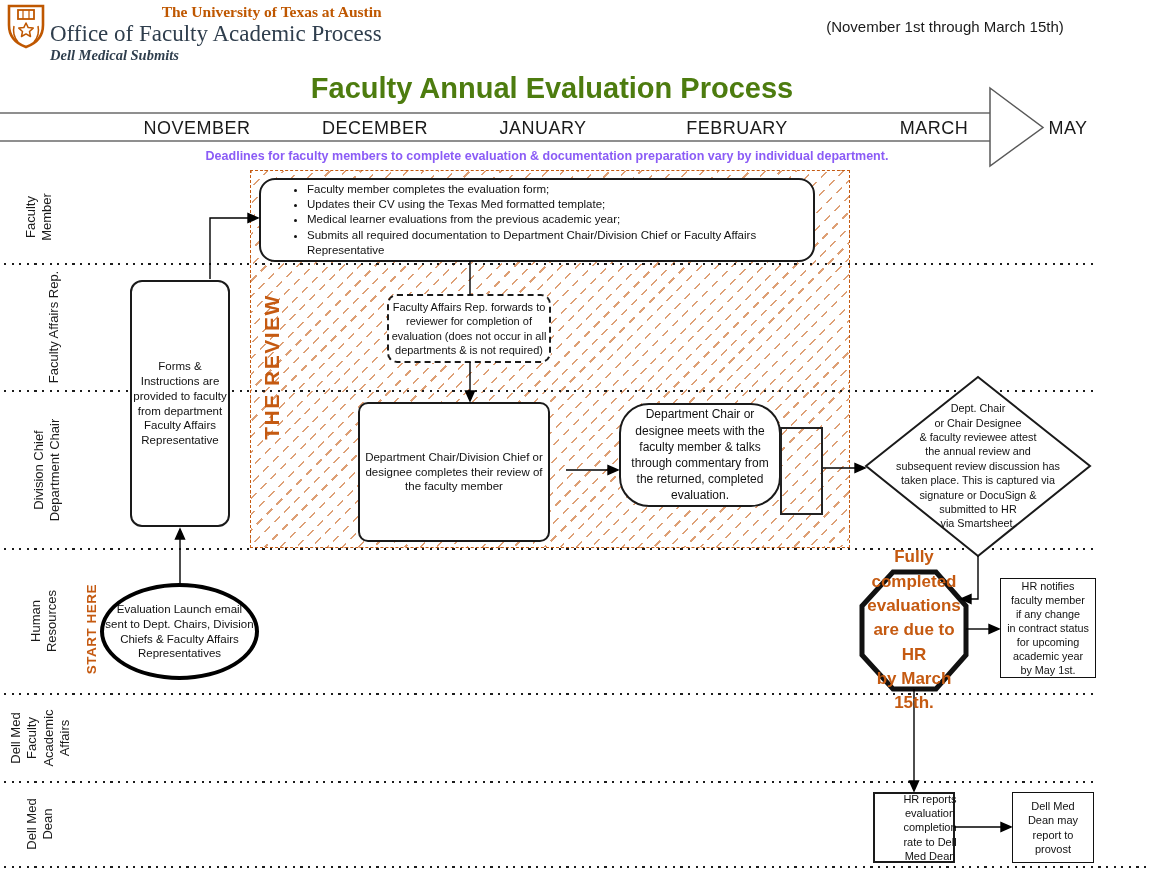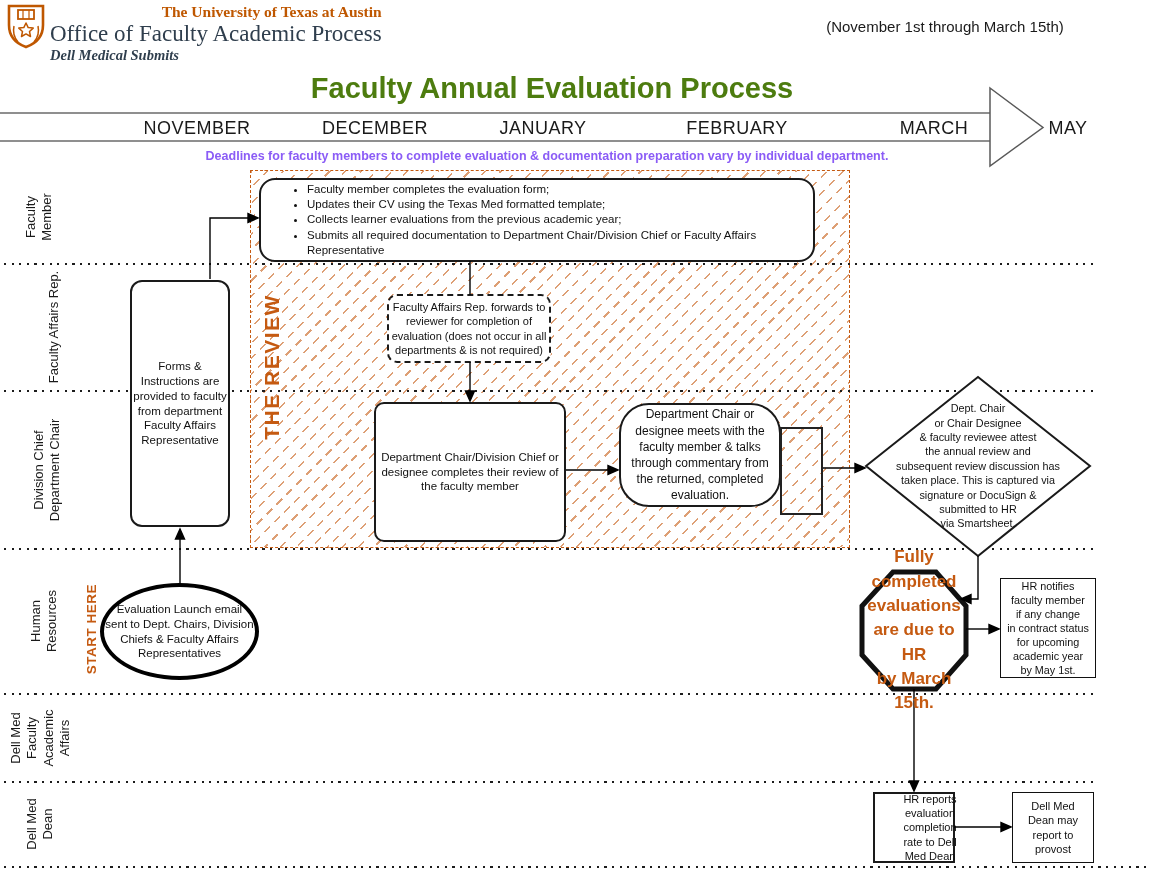--- a/index.html
+++ b/index.html
@@ -43,21 +43,21 @@
   
   .box{position:absolute;box-sizing:border-box;background:#fff;border:2px solid #1a1a1a;
        display:flex;align-items:center;justify-content:center;text-align:center;
        font-size:11.5px;line-height:1.3;color:#111;z-index:2;}
   .tasks{left:259px;top:178px;width:556px;height:84px;border-radius:16px;
          justify-content:flex-start;text-align:left;}
   .tasks ul{margin:0;padding:0 8px 0 46px;font-size:11.5px;line-height:1.33;}
   .forms{left:130px;top:280px;width:100px;height:247px;border-radius:12px;}
   .dashedbox{left:387px;top:294px;width:164px;height:69px;border:2px dashed #1a1a1a;
          border-radius:10px;font-size:11px;}
-  .review{left:374px;top:402px;width:192px;height:140px;border-radius:10px;}
+  .review{left:358px;top:402px;width:192px;height:140px;border-radius:10px;}
   .meeting{left:619px;top:403px;width:162px;height:104px;border-radius:30px;font-size:12px;line-height:1.35;}
   .bracket{left:780px;top:427px;width:43px;height:88px;background:transparent;border:2px solid #222;z-index:2;}
   .ellipse{left:100px;top:583px;width:159px;height:97px;border:4px solid #000;border-radius:50%;}
   .hr-notify{left:1000px;top:578px;width:96px;height:100px;border:1.5px solid #111;font-size:10.8px;line-height:1.31;}
   .hr-report{left:873px;top:792px;width:82px;height:71px;font-size:11px;line-height:1.28;padding-left:32px;}
   .dean-box{left:1012px;top:792px;width:82px;height:71px;border:1.5px solid #111;font-size:11px;line-height:1.28;}
   .diamond-text{position:absolute;left:876px;top:396px;width:204px;height:140px;z-index:4;
        display:flex;align-items:center;justify-content:center;text-align:center;
        font-size:10.8px;line-height:1.33;color:#111;}
   .octagon-text{position:absolute;left:860px;top:572px;width:108px;height:117px;z-index:4;
@@ -126,21 +126,21 @@
       <div>THE REVIEW</div>
     </div>
   <div class="vlabel start-lab" style="left:91px;top:629px;">
       <div>START HERE</div>
     </div>
 
   <div class="box tasks">
     <ul>
       <li>Faculty member completes the evaluation form;</li>
       <li>Updates their CV using the Texas Med formatted template;</li>
-      <li>Collects learner evaluations from the previous academic year;</li>
+      <li>Medical learner evaluations from the previous academic year;</li>
       <li>Submits all required documentation to Department Chair/Division Chief or Faculty Affairs Representative</li>
     </ul>
   </div>
   <div class="box dashedbox">
     <div>Faculty Affairs Rep. forwards to<br>reviewer for completion of<br>evaluation (does not occur in all<br>departments &amp; is not required)</div>
   </div>
   <div class="box forms">
     <div>Forms &amp;<br>Instructions are<br>provided to faculty<br>from department<br>Faculty Affairs<br>Representative</div>
   </div>
   <div class="box review">

